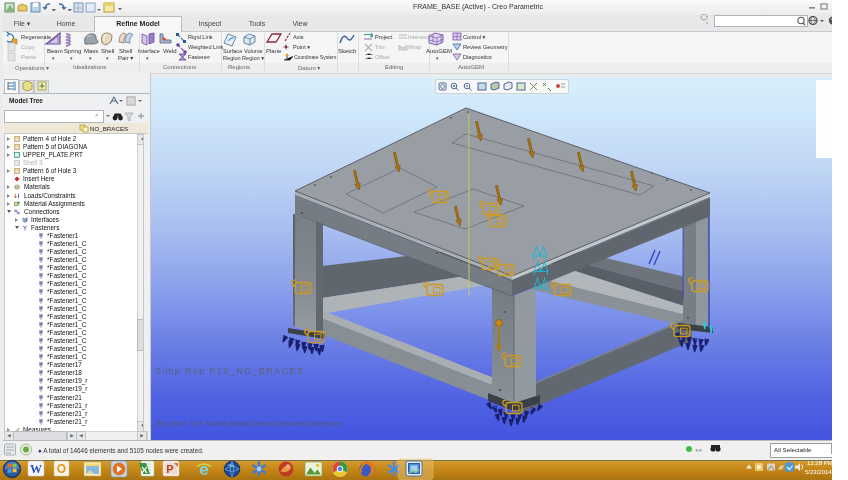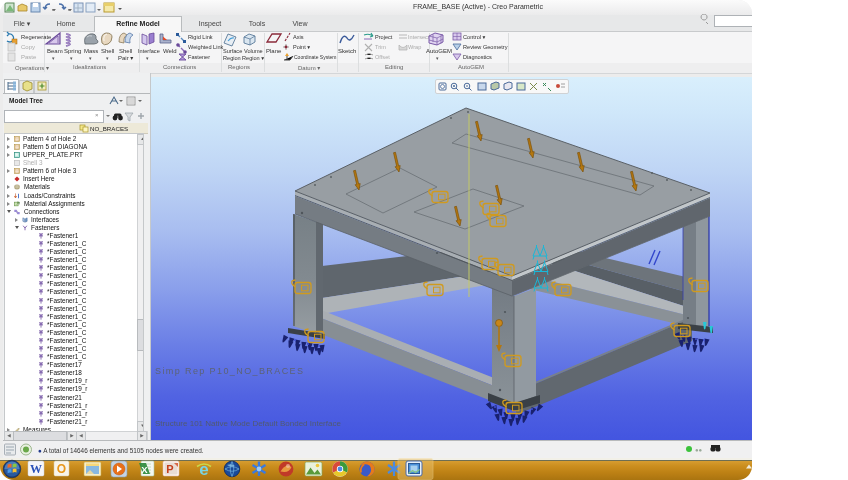--- a/index.html
+++ b/index.html
@@ -1,17 +1,17 @@
 <!DOCTYPE html>
 <html><head>
 <meta charset="utf-8">
 <style>
   html,body{margin:0;padding:0;}
   body{width:848px;height:480px;overflow:hidden;font-family:"Liberation Sans",sans-serif;}
-  #screen{position:relative;width:752px;height:480px;background:#ececec;overflow:hidden;border-radius:14px;}
+  #screen{position:relative;width:832px;height:480px;background:#ececec;overflow:hidden;}
   .abs{position:absolute;}
   .t{position:absolute;white-space:nowrap;}
   
   #titlebar{left:0;top:0;width:848px;height:15px;background:linear-gradient(#fbfbfb,#ebebec);}
   #tabrow{left:3px;top:15px;width:845px;height:16px;background:#e7e8e9;border-bottom:1px solid #c8cacc;}
   .tab{position:absolute;top:2px;height:13px;font-size:7px;color:#444;text-align:center;padding-top:3px;}
   .tabactive{background:#f7f7f7;border:1px solid #b9bcbe;border-bottom:none;font-weight:bold;color:#222;}
   #ribbon{left:3px;top:32px;width:845px;height:31px;background:#f5f5f6;}
   #grouprow{left:3px;top:63px;width:845px;height:10px;background:#eeeeef;border-bottom:1px solid #d4d6d8;}
   .glabel{position:absolute;top:1px;font-size:6px;color:#666;}

